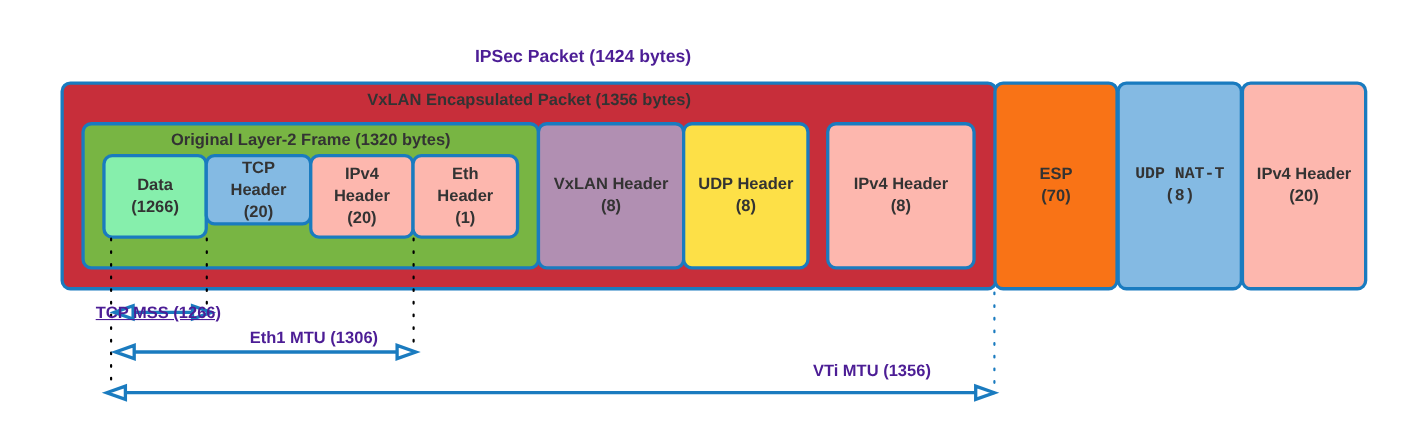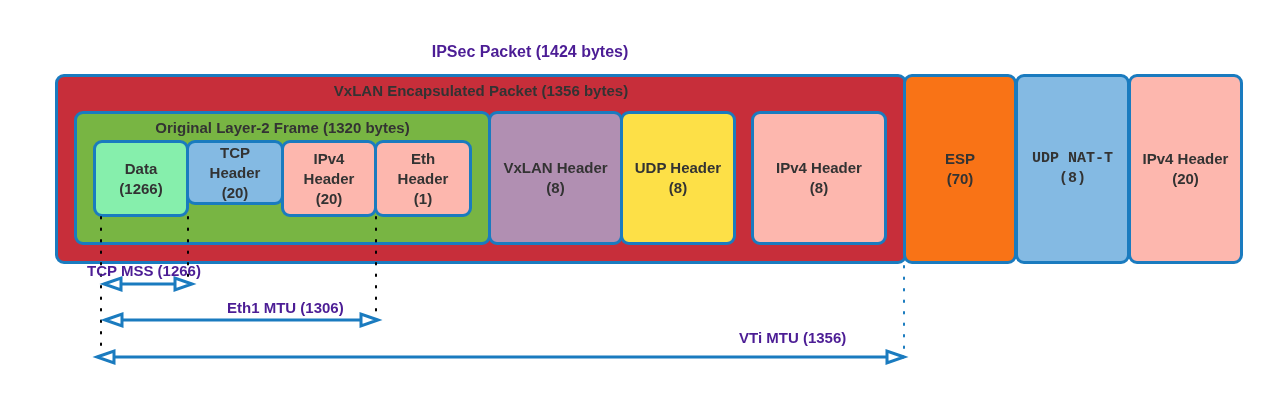--- a/index.html
+++ b/index.html
@@ -108,15 +108,15 @@
     <polygon points="105,320 122,314 122,326" fill="#ffffff" stroke="#1a7bbf" stroke-width="3"></polygon>
     <polygon points="378,320 361,314 361,326" fill="#ffffff" stroke="#1a7bbf" stroke-width="3"></polygon>
   </g>
   <g>
     <line x1="100" y1="357" x2="904" y2="357" stroke="#1a7bbf" stroke-width="3"></line>
     <polygon points="97,357 114,351 114,363" fill="#ffffff" stroke="#1a7bbf" stroke-width="3"></polygon>
     <polygon points="904,357 887,351 887,363" fill="#ffffff" stroke="#1a7bbf" stroke-width="3"></polygon>
   </g>
 </svg>
 
-<div class="lbl" style="left:87px;top:262px;">TCP MSS (1266)</div>
+<div class="lbl" style="left:87px;top:276px;text-decoration:underline;">TCP MSS (1266)</div>
 <div class="lbl" style="left:227px;top:299px;">Eth1 MTU (1306)</div>
 <div class="lbl" style="left:739px;top:329px;">VTi MTU (1356)</div>
 
 </body></html>

